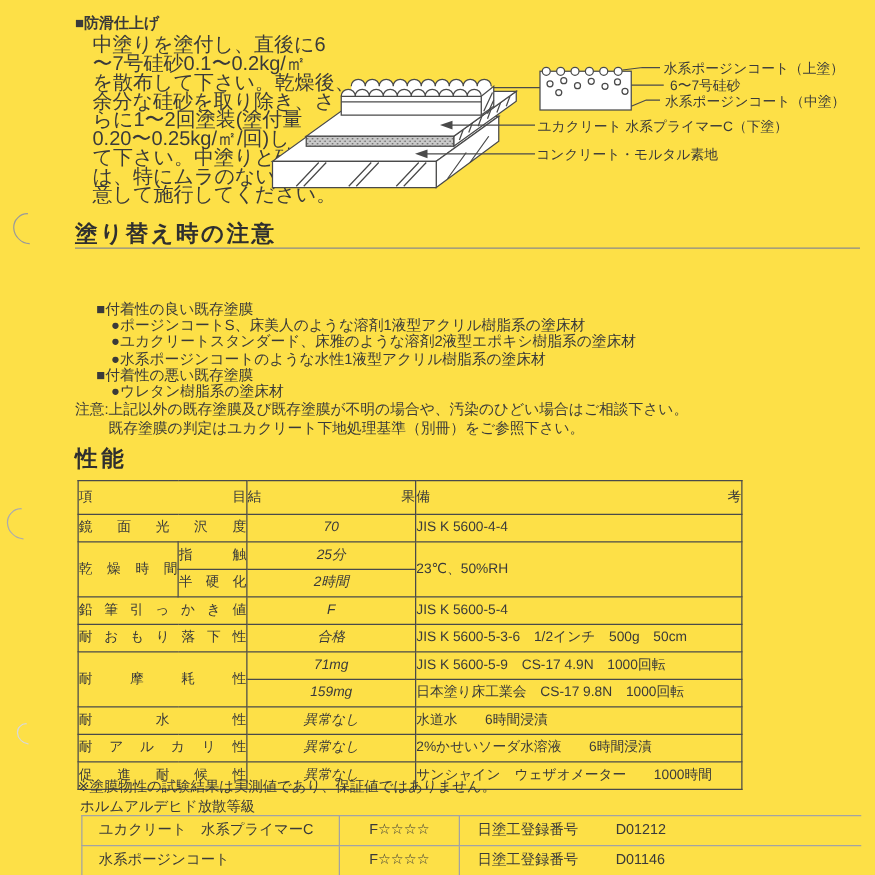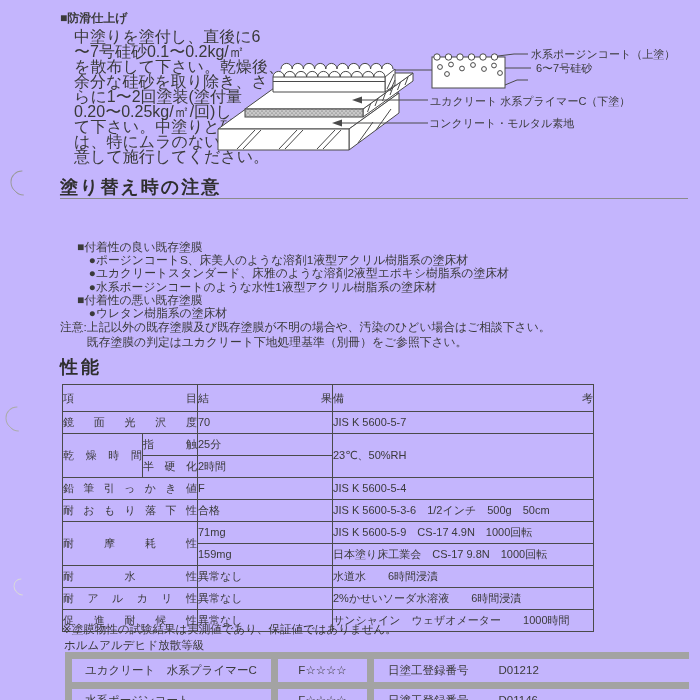--- a/index.html
+++ b/index.html
@@ -1,16 +1,16 @@
 <!DOCTYPE html>
 <html><head>
 <meta charset="utf-8">
 <style>
   html,body{margin:0;padding:0;background:#fff;}
-  .page{position:relative;width:700px;height:700px;background:#c4b5fd;overflow:hidden;
+  .page{position:relative;width:700px;height:700px;background:#fde047;overflow:hidden;
         font-family:"Liberation Sans","DejaVu Sans",sans-serif;color:#3a3a3a;}
   .abs{position:absolute;}
   .pre{white-space:pre;}
   .b{font-weight:bold;}
   .serifhead{font-family:"Liberation Serif","DejaVu Serif",serif;font-weight:bold;
              font-size:18px;color:#2f2f2f;letter-spacing:2px;}
   .body-txt{font-size:11.8px;line-height:15px;}
   
   .hole{position:absolute;border-radius:50%;border-style:solid;border-width:1.5px;
         border-right-color:transparent!important;border-bottom-color:transparent!important;
@@ -23,25 +23,25 @@
   table{border-collapse:collapse;table-layout:fixed;}
   .perf{width:532px;font-size:11px;color:#3a3a3a;border:1.5px solid #4a4a4a;}
   .perf td{border:1px solid #4a4a4a;height:21px;padding:0;line-height:1.1;overflow:hidden;}
   .perf tr.hrow td{height:26px;}
   .sp{text-align:justify;text-align-last:justify;}
   .lab{padding:0 14px;margin-top:43px;}
   .sub{padding:0 9px;}
   .phead{padding:0 36px;}
   .phead2{padding:0 34px;}
   .phead3{padding:0 112px;}
-  .res{}
+  .res{text-align:center;font-style:italic;}
   .rem{padding-left:14px;}
   
   .form{width:624px;font-size:11.5px;color:#3a3a3a;}
-  .form td{border:7px solid #a3a3a3;height:23px;padding:0;line-height:1.1;}
+  .form td{border:1px solid #a3a3a3;height:23px;padding:0;line-height:1.1;}
   .form td.last{border-right:none;}
   .form .name{padding-left:13px;}
   .form .grade{text-align:center;}
   .form .reg{padding-left:14px;}
   .form .regno{margin-left:30px;}
 </style>
 </head>
 <body>
 
 <div class="page">
@@ -118,20 +118,21 @@
       <path d="M290,57 L302,52 L313,52"></path>
       <path d="M146,72 L213,72"></path>
       <polygon points="137,72 147,68.5 147,75.5" fill="#4a4a4a" stroke="none"></polygon>
       <path d="M126,95 L213,95"></path>
       <polygon points="117,95 127,91.5 127,98.5" fill="#4a4a4a" stroke="none"></polygon>
     </g>
   </svg>
 
   <div class="dlabel" style="left:531px;top:47px;">水系ポージンコート（上塗）</div>
   <div class="dlabel" style="left:536px;top:61px;">6〜7号硅砂</div>
+  <div class="dlabel" style="left:532px;top:74px;">水系ポージンコート（中塗）</div>
   <div class="dlabel" style="left:429px;top:116px;">コンクリート・モルタル素地</div>
   <div class="dlabel" style="left:430px;top:94px;">ユカクリート 水系プライマーC（下塗）</div>
 
   <div class="abs serifhead" style="left:60px;top:175px;">塗り替え時の注意</div>
   <div class="rule" style="left:60px;top:198px;width:628px;"></div>
   <div class="abs pre" style="left:77px;top:241px;font-size:11.8px;line-height:13.2px;">■付着性の良い既存塗膜
 　●ポージンコートS、床美人のような溶剤1液型アクリル樹脂系の塗床材
 　●ユカクリートスタンダード、床雅のような溶剤2液型エポキシ樹脂系の塗床材
 　●水系ポージンコートのような水性1液型アクリル樹脂系の塗床材
 ■付着性の悪い既存塗膜
@@ -150,21 +151,21 @@
       </colgroup>
     <tbody>
         <tr class="hrow">
       <td colspan="2" class="sp phead">項目</td>
       <td class="sp phead2">結果</td>
       <td class="sp phead3">備考</td>
     </tr>
     <tr>
       <td colspan="2" class="sp lab">鏡面光沢度</td>
       <td class="res">70</td>
-      <td class="rem">JIS K 5600-5-7</td>
+      <td class="rem">JIS K 5600-4-4</td>
     </tr>
     <tr>
       <td rowspan="2" class="sp lab">乾燥時間</td>
       <td class="sp sub">指触</td>
       <td class="res">25分</td>
       <td rowspan="2" class="rem">23℃、50%RH</td>
     </tr>
     <tr>
       <td class="sp sub">半硬化</td>
       <td class="res">2時間</td>

